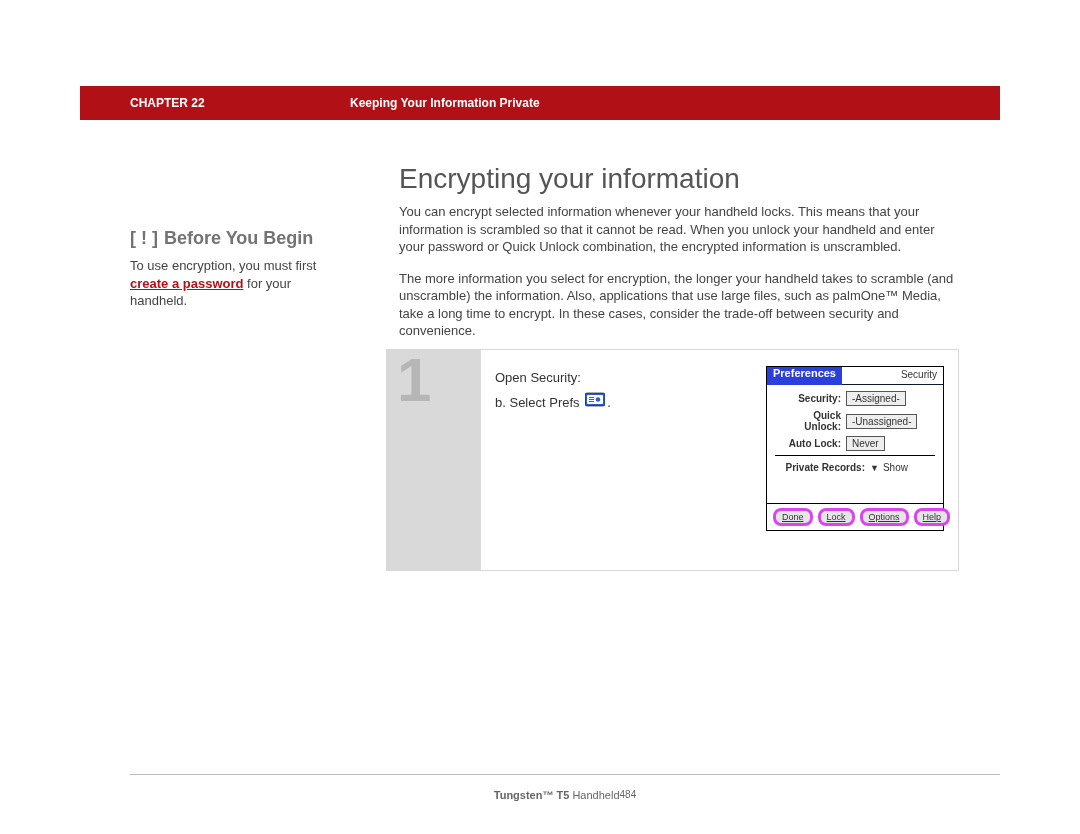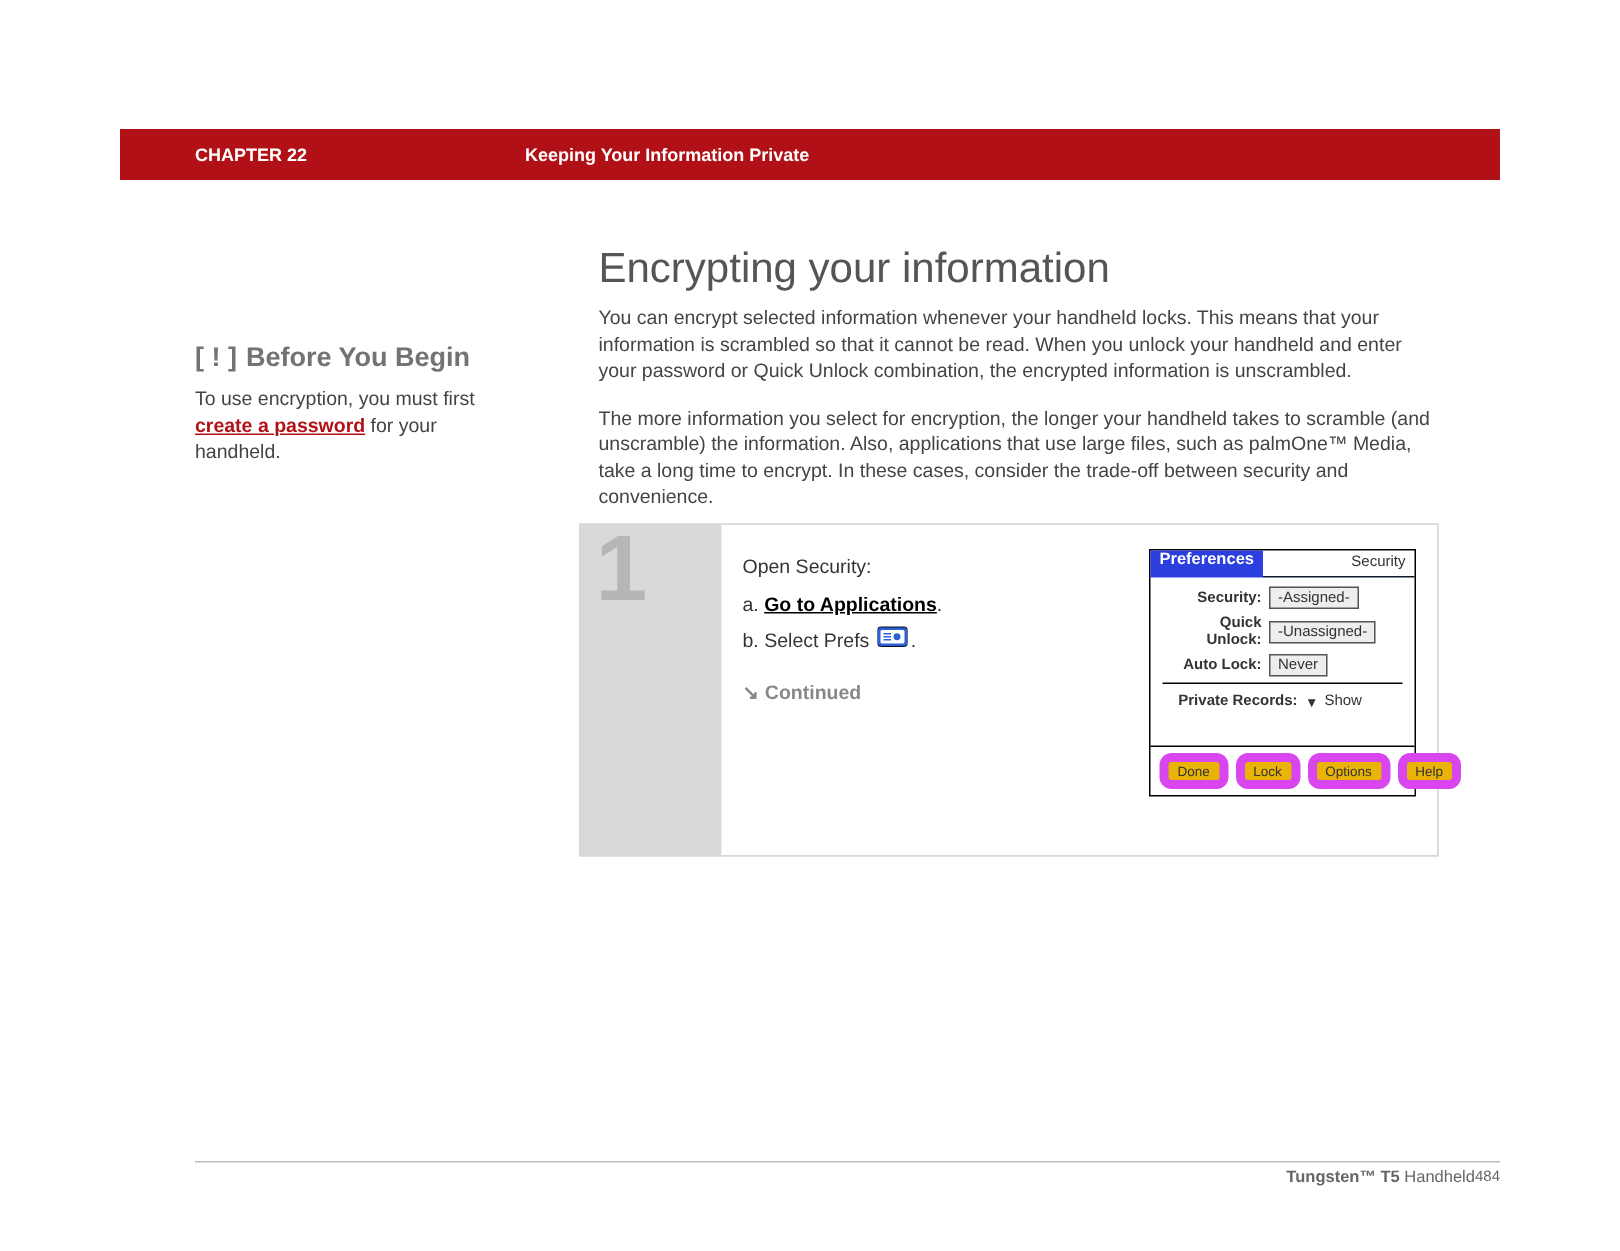--- a/index.html
+++ b/index.html
@@ -190,37 +190,38 @@
   .palm-btns {
     position: absolute;
     left: 0; right: 0; bottom: 0;
     border-top: 1px solid #000;
     padding: 4px 6px;
     display: flex;
     gap: 5px;
   }
   .palm-btn {
     font-size: 9px;
-    border: 6px solid #d946ef;
+    border: 3px solid #d946ef;
     border-radius: 8px;
     padding: 0 6px;
     line-height: 12px;
-    background: #eab308;
+    background: #e5e5e5;
+    text-decoration: underline;
   }
   .footer {
     position: absolute;
     left: 130px;
     right: 80px;
     top: 774px;
     border-top: 1px solid #bbb;
-    padding-top: 4px;
+    padding-top: 14px;
     font-size: 11px;
     color: #666;
     display: flex;
-    justify-content: flex-end;
+    justify-content: center;
   }
   .footer .prod { }
   .footer .pg { font-size: 10px; }
 </style>
 </head>
 <body>
 
 <div class="header-bar">
   <div class="chapter-label">CHAPTER 22</div>
   <div class="chapter-title">Keeping Your Information Private</div>
@@ -239,41 +240,34 @@
   <h1>Encrypting your information</h1>
   <p>You can encrypt selected information whenever your handheld locks. This means that your information is scrambled so that it cannot be read. When you unlock your handheld and enter your password or Quick Unlock combination, the encrypted information is unscrambled.</p>
   <p>The more information you select for encryption, the longer your handheld takes to scramble (and unscramble) the information. Also, applications that use large files, such as palmOne™ Media, take a long time to encrypt. In these cases, consider the trade-off between security and convenience.</p>
 </div>
 
 <div class="step-outer">
   <div class="step-num">1</div>
   <div class="step-body">
     <div class="instr">
       <div>Open Security:</div>
-      <div>
-        <span>a.</span>
-        <a href="#">Go to Applications</a><span>.</span>
-      </div>
       <div>
         <span>b.</span>
         <span>Select Prefs</span>
         <span class="prefs-icon">
           <svg width="20" height="16" viewBox="0 0 20 16">
             <rect x="0" y="2" width="20" height="13" rx="2" fill="#2a5fd8" stroke="#000" stroke-width="0.6"></rect>
             <rect x="2" y="4" width="16" height="9" rx="1" fill="#fff"></rect>
             <rect x="4" y="6" width="5" height="1" fill="#2a5fd8"></rect>
             <rect x="4" y="8" width="5" height="1" fill="#2a5fd8"></rect>
             <rect x="4" y="10" width="5" height="1" fill="#2a5fd8"></rect>
             <circle cx="13" cy="8.5" r="2.3" fill="#2a5fd8"></circle>
           </svg>
         </span><span>.</span>
       </div>
-    </div>
-    <div class="continued">
-      <span class="arrow">↘</span><span>Continued</span>
     </div>
 
     <div class="palm">
       <div class="palm-title">
         <div class="palm-title-left">Preferences</div>
         <div class="palm-title-right">Security</div>
       </div>
       <div class="palm-rows">
         <div class="palm-row">
           <div class="lbl">Security:</div>

